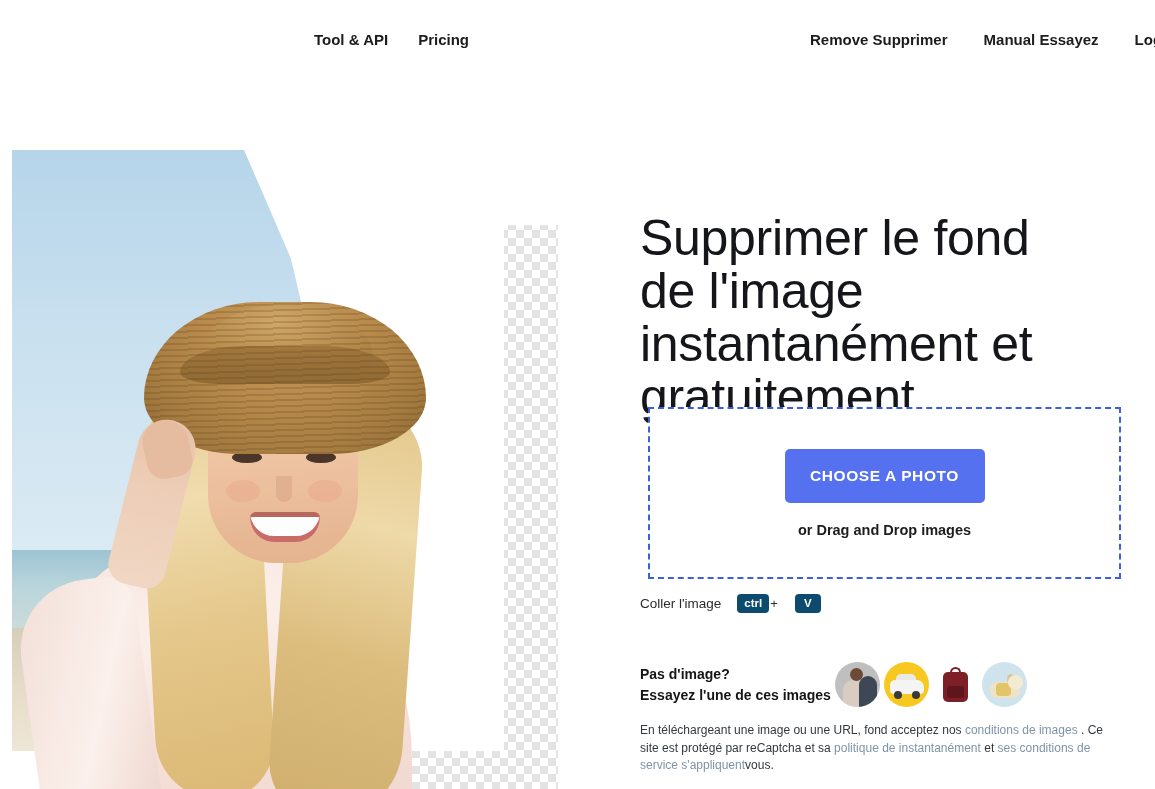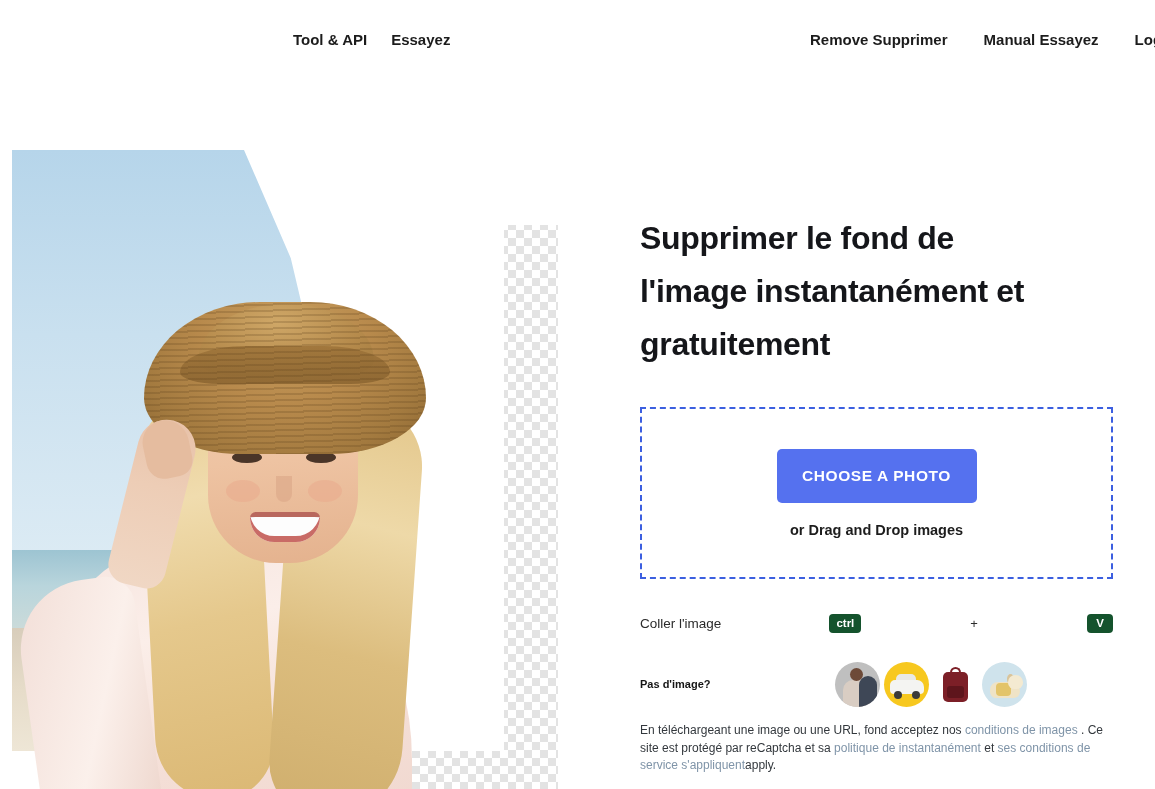--- a/index.html
+++ b/index.html
@@ -33,24 +33,24 @@
   .logo-text {
     font-size: 31px;
     font-weight: bold;
     letter-spacing: -0.8px;
     color: #3a3a3a;
     margin-left: 1px;
     line-height: 1;
   }
   .nav-left {
     position: absolute;
-    left: 293px;
+    left: 314px;
     top: 30px;
     display: flex;
-    gap: 24px;
+    gap: 30px;
   }
   .nav-right {
     position: absolute;
     left: 810px;
     top: 30px;
     display: flex;
     gap: 36px;
     white-space: nowrap;
   }
   .nav-item {
@@ -243,31 +243,31 @@
   }
 
   
   .right-panel {
     position: absolute;
     left: 640px;
     top: 150px;
     width: 500px;
   }
   .hero-title {
-    font-size: 32px;
+    font-size: 50px;
     line-height: 53px;
-    font-weight: bold;
+    font-weight: normal;
     color: #15161a;
     letter-spacing: -0.3px;
     width: 405px;
     margin-top: 62px;
   }
   .dropzone {
     position: absolute;
-    left: 0;
+    left: 8px;
     top: 257px;
     width: 473px;
     height: 172px;
     border: 2px dashed #3c5fe0;
     background: #ffffff;
     display: flex;
     flex-direction: column;
     align-items: center;
     justify-content: center;
     cursor: pointer;
@@ -287,54 +287,54 @@
   }
   .drag-text {
     margin-top: 19px;
     font-size: 14.5px;
     font-weight: bold;
     color: #1d1d1d;
   }
   .paste-row {
     position: absolute;
     left: 0;
-    top: 464px;
+    top: 444px;
     width: 473px;
     display: flex;
     align-items: center;
-    justify-content: space-between;
-    gap: 8px;
+    justify-content: flex-start;
   }
   .paste-label {
     font-size: 13.5px;
     color: #2b2b2b;
   }
   .kbd {
     display: inline-block;
     min-width: 26px;
     padding: 3px 7px 4px;
-    background: #14532d;
+    background: #0c4a6e;
     color: #ffffff;
     font-size: 11.5px;
     font-weight: bold;
     border-radius: 4px;
     text-align: center;
     line-height: 12px;
+    margin-left: 16px;
   }
   .plus { font-size: 13px; color: #2b2b2b; margin: 0 1px; }
 
   .samples-row {
     position: absolute;
     left: 0;
     top: 512px;
     display: flex;
     align-items: center;
   }
   .samples-text {
-    font-size: 11px;
+    font-size: 14px;
     font-weight: bold;
     color: #151515;
     line-height: 21px;
     width: 195px;
   }
   .thumbs {
     display: flex;
     gap: 4px;
     margin-left: 0px;
   }
@@ -383,21 +383,21 @@
   }
 </style>
 </head>
 <body>
 
 <div class="header">
 
 
   <div class="nav-left">
     <a class="nav-item">Tool &amp; API</a>
-    <a class="nav-item">Essayez</a>
+    <a class="nav-item">Pricing</a>
   </div>
 
   <div class="nav-right">
     <a class="nav-item">Remove Supprimer</a>
     <a class="nav-item">Manual Essayez</a>
     <a class="nav-item">Log</a>
   </div>
 </div>
 
 <div class="hero-image">
@@ -449,20 +449,21 @@
   <div class="paste-row">
     <span class="paste-label">Coller l'image</span>
     <span class="kbd">ctrl</span>
     <span class="plus">+</span>
     <span class="kbd">V</span>
   </div>
 
   <div class="samples-row">
     <div class="samples-text">
       <div>Pas d'image?</div>
+      <div>Essayez l'une de ces images</div>
     </div>
     <div class="thumbs">
       <div class="thumb thumb-person">
         <div class="tp-body"></div>
         <div class="tp-body2"></div>
         <div class="tp-head"></div>
       </div>
       <div class="thumb thumb-car">
         <div class="tc-top"></div>
         <div class="tc-body"></div>
@@ -477,16 +478,16 @@
       <div class="thumb thumb-dog">
         <div class="td-body"></div>
         <div class="td-vest"></div>
         <div class="td-ear"></div>
         <div class="td-head"></div>
       </div>
     </div>
   </div>
 
   <div class="legal">
-    <span>En téléchargeant une image ou une URL, fond acceptez nos </span><a>conditions de images</a><span> . Ce site est protégé par reCaptcha et sa </span><a>politique de instantanément</a><span> et </span><a>ses conditions de service s'appliquent</a><span>apply.</span>
+    <span>En téléchargeant une image ou une URL, fond acceptez nos </span><a>conditions de images</a><span> . Ce site est protégé par reCaptcha et sa </span><a>politique de instantanément</a><span> et </span><a>ses conditions de service s'appliquent</a><span>vous.</span>
   </div>
 
 </div>
 
 </body></html>

